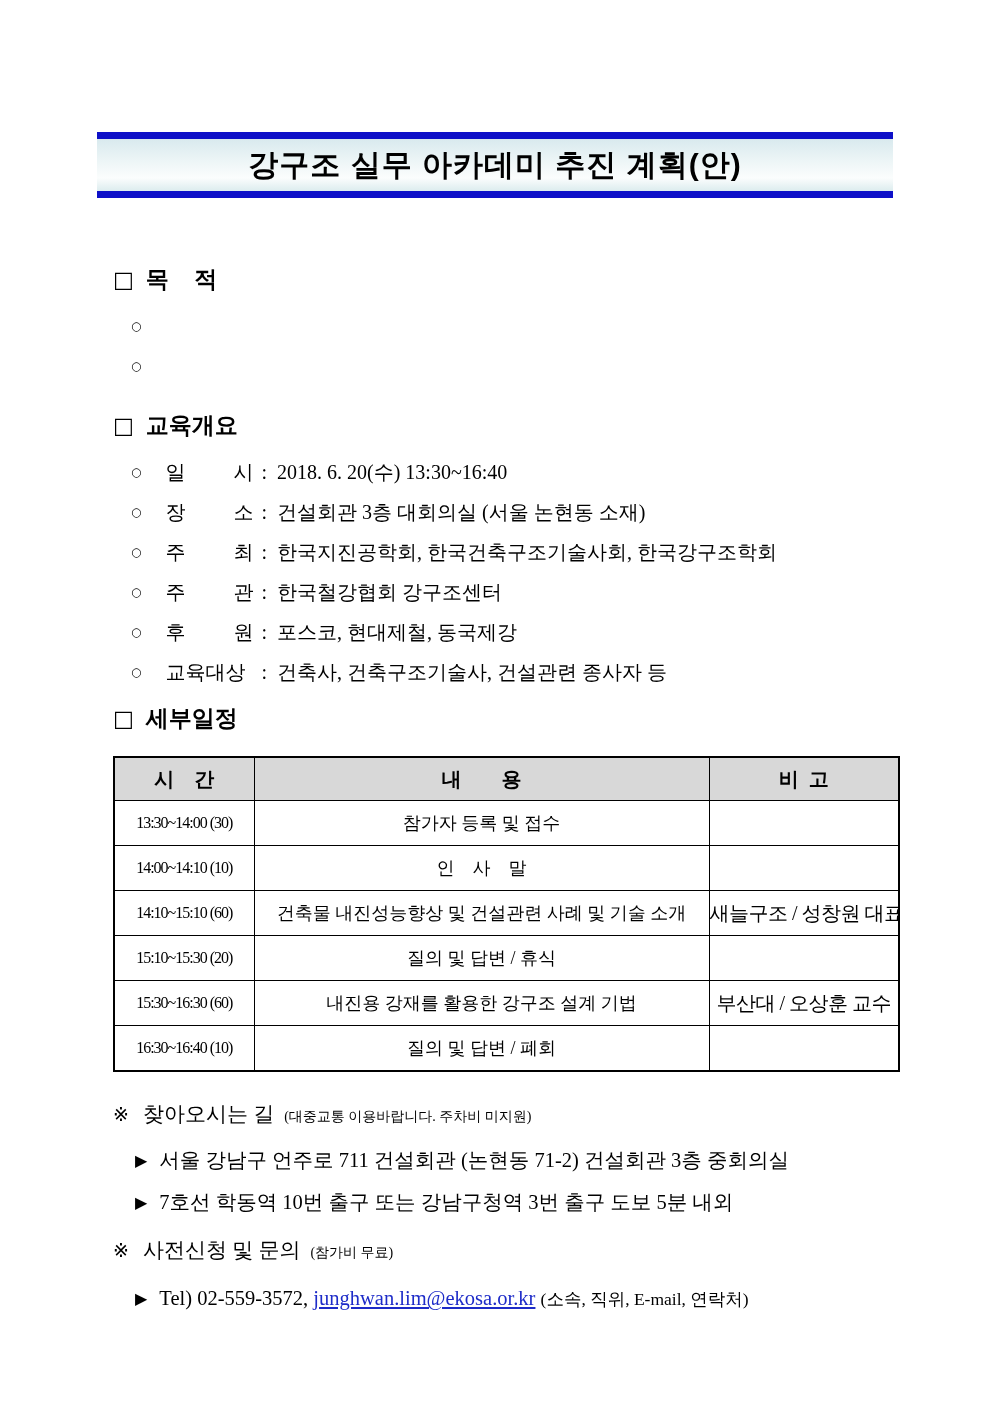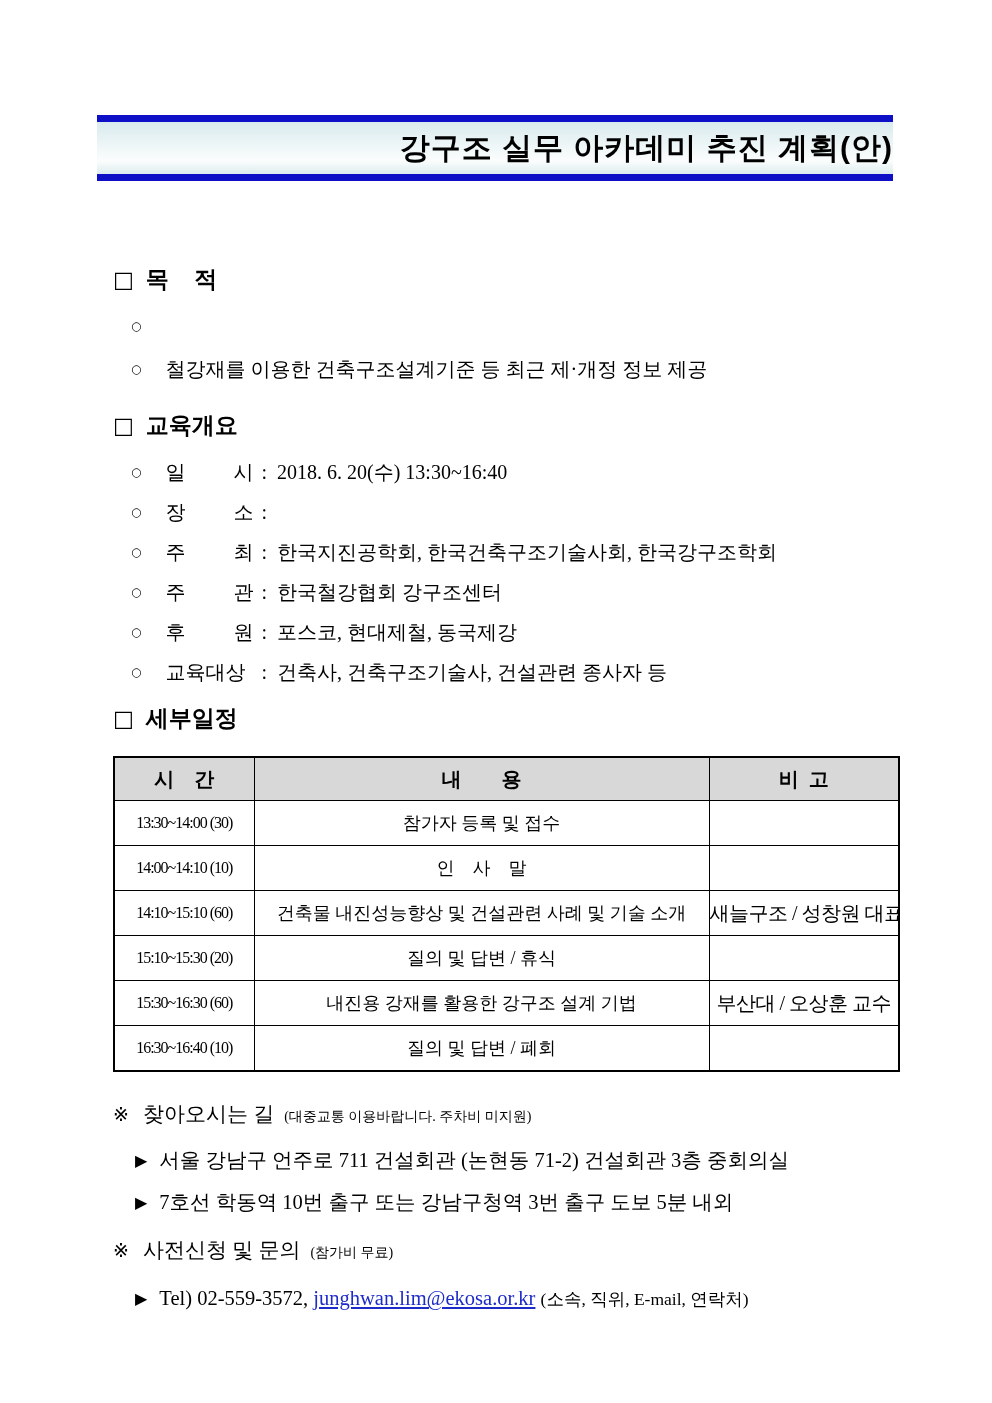--- a/index.html
+++ b/index.html
@@ -6,26 +6,26 @@
   .page{
     position:relative;
     width:992px;height:1403px;
     background:#ffffff;
     font-family:"Liberation Serif","DejaVu Serif",serif;
     color:#000;
     overflow:hidden;
   }
   
   .banner{
-    position:absolute;left:97px;top:115px;width:796px;
+    position:absolute;left:97px;top:132px;width:796px;
     border-top:7px solid #0e10c8;
     border-bottom:7px solid #0e10c8;
     background:linear-gradient(180deg,#d9eaee 0%,#eef6f7 45%,#fbfdfd 75%,#dcecee 100%);
     height:52px;
-    display:flex;align-items:center;justify-content:flex-end;
+    display:flex;align-items:center;justify-content:center;
   }
   .banner .title{
     font-family:"Liberation Sans","DejaVu Sans",sans-serif;
     font-weight:bold;font-size:30px;letter-spacing:1px;
     white-space:pre;
   }
   
   .sec{position:absolute;left:113px;right:60px;}
   .sec-heading{
     font-family:"Liberation Sans","DejaVu Sans",sans-serif;
@@ -86,41 +86,41 @@
     <div class="sec-heading">
       <span class="sq">□</span>
       <span>목    적</span>
     </div>
     <div style="margin-top:14px;">
       <div class="bullet-line">
         <span class="circ">○</span>
       </div>
       <div class="bullet-line">
         <span class="circ">○</span>
-        <span>철강재를 이용한 건축구조설계기준 등 최근 제·개정 정보 제공</span>
       </div>
     </div>
   </div>
 
   <div class="sec" style="top:410px;">
     <div class="sec-heading">
       <span class="sq">□</span>
       <span>교육개요</span>
     </div>
     <div style="margin-top:13px;">
       <div class="bullet-line" style="line-height:37px;">
         <span class="circ">○</span>
         <span class="ov-label">일 시</span>
         <span class="ov-sep">:</span>
         <span>2018. 6. 20(수) 13:30~16:40</span>
       </div>
       <div class="bullet-line" style="line-height:37px;">
         <span class="circ">○</span>
         <span class="ov-label">장 소</span>
         <span class="ov-sep">:</span>
+        <span>건설회관 3층 대회의실 (서울 논현동 소재)</span>
       </div>
       <div class="bullet-line" style="line-height:37px;">
         <span class="circ">○</span>
         <span class="ov-label">주 최</span>
         <span class="ov-sep">:</span>
         <span>한국지진공학회, 한국건축구조기술사회, 한국강구조학회</span>
       </div>
       <div class="bullet-line" style="line-height:37px;">
         <span class="circ">○</span>
         <span class="ov-label">주 관</span>

